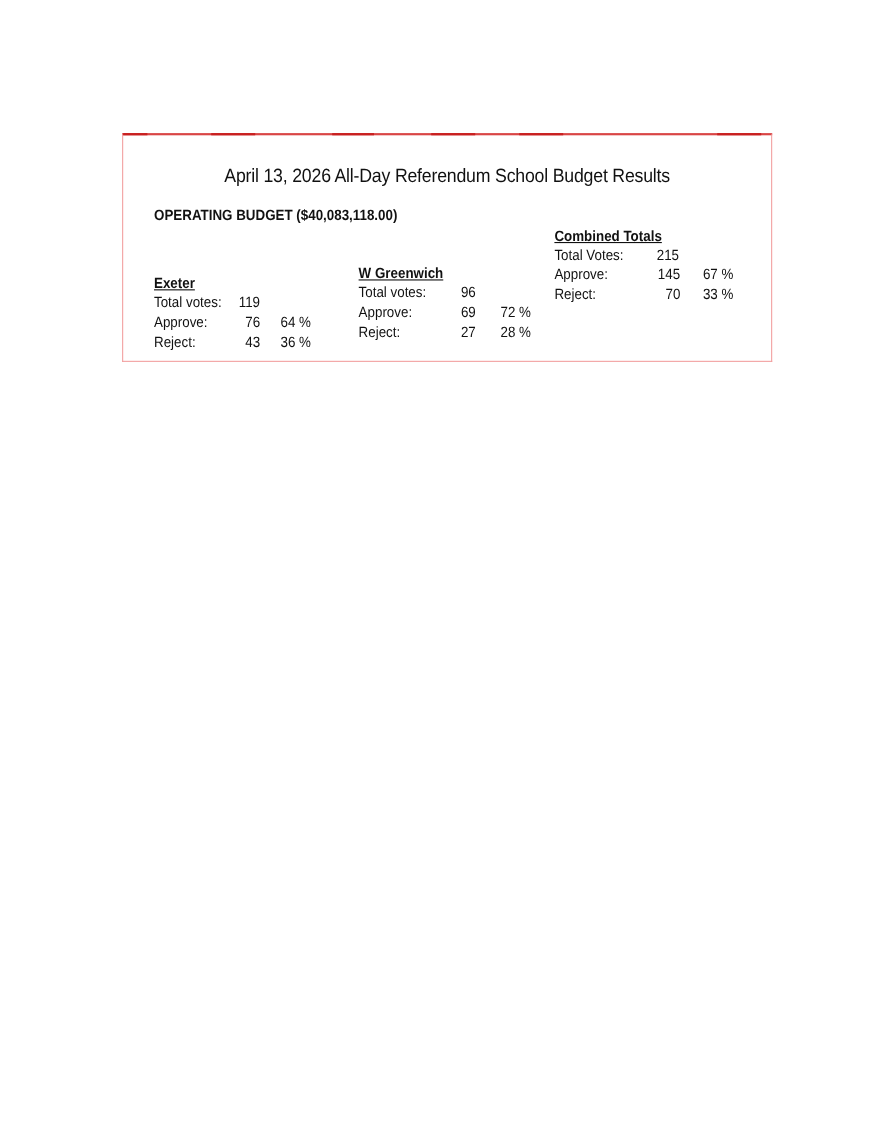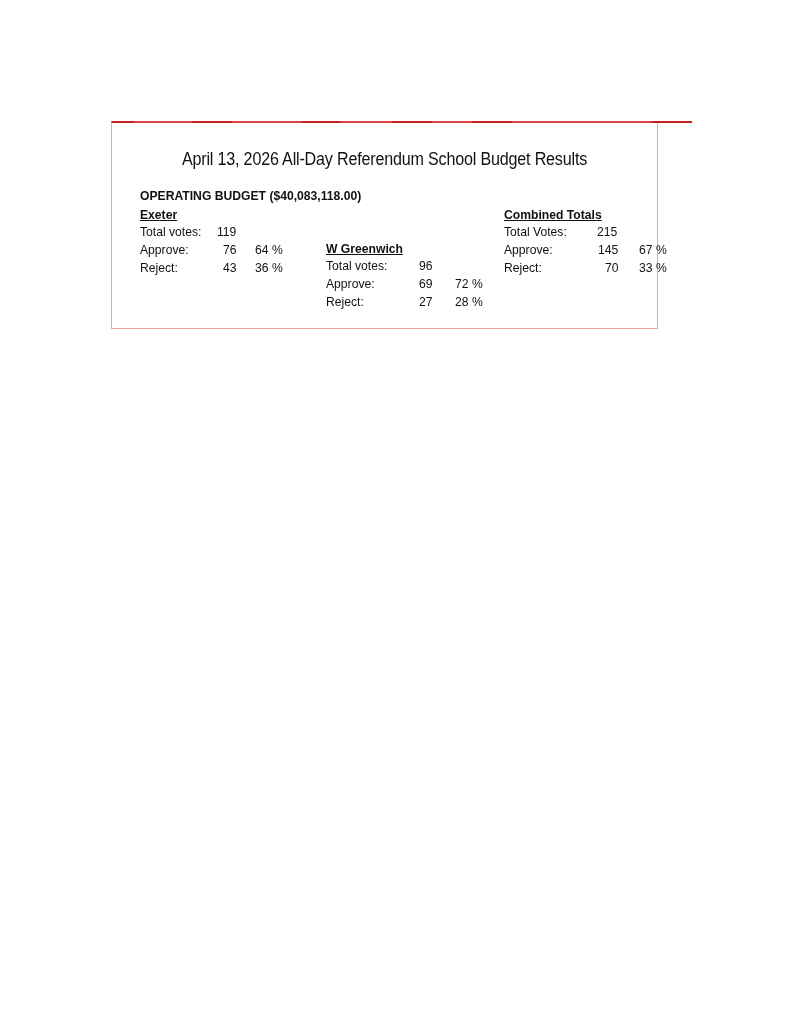--- a/index.html
+++ b/index.html
@@ -12,21 +12,21 @@
       height: 1024px;
       position: relative;
       overflow: hidden;
       font-family: "Liberation Sans", sans-serif;
       color: #111111;
     }
     .result-box {
       position: absolute;
       left: 111px;
       top: 121px;
-      width: 547px;
+      width: 591px;
       height: 208px;
       border-left: 1px solid #f2a0a0;
       border-right: 1px solid #f2a0a0;
       border-bottom: 1px solid #f2a0a0;
       border-top: 2px solid #d94545;
       box-sizing: border-box;
     }
     .top-accent {
       position: absolute;
       height: 2px;
@@ -92,21 +92,21 @@
   <div class="top-accent" style="left:80px;width:40px;"></div>
   <div class="top-accent" style="left:190px;width:38px;"></div>
   <div class="top-accent" style="left:280px;width:40px;"></div>
   <div class="top-accent" style="left:360px;width:40px;"></div>
   <div class="top-accent" style="left:540px;width:40px;"></div>
 
   <div class="title">April 13, 2026 All-Day Referendum School Budget Results</div>
 
   <div class="section-title">OPERATING BUDGET ($40,083,118.00)</div>
 
-  <div class="col" style="left:28px;width:170px;">
+  <div class="col" style="left:28px;width:170px;margin-top:43px;">
     <div class="col-header">Exeter</div>
     <div class="row">
       <span class="lbl">Total votes:</span>
       <span class="val" style="left:77px;">119</span>
       <span class="pct" style="left:115px;"></span>
     </div>
     <div class="row">
       <span class="lbl">Approve:</span>
       <span class="val" style="left:83px;">76</span>
       <span class="pct" style="left:115px;">64 %</span>

